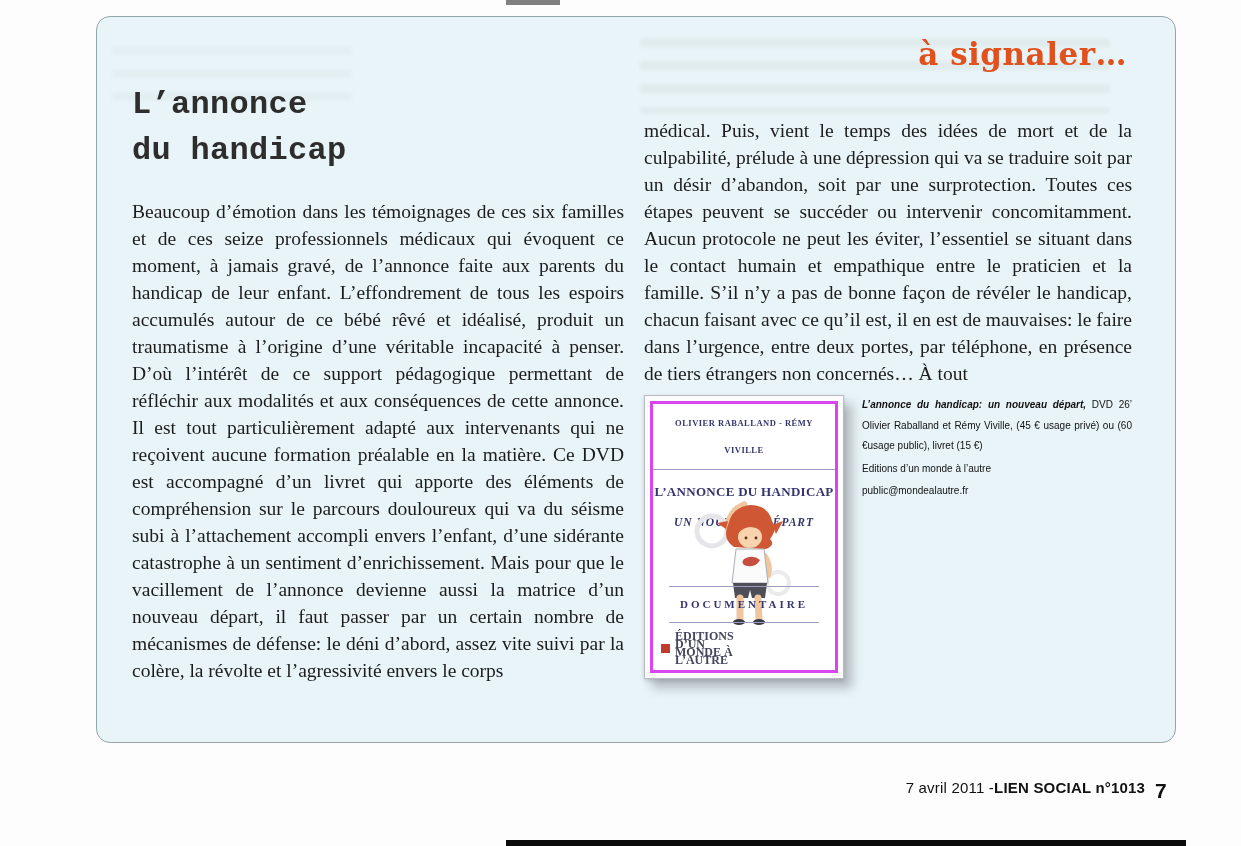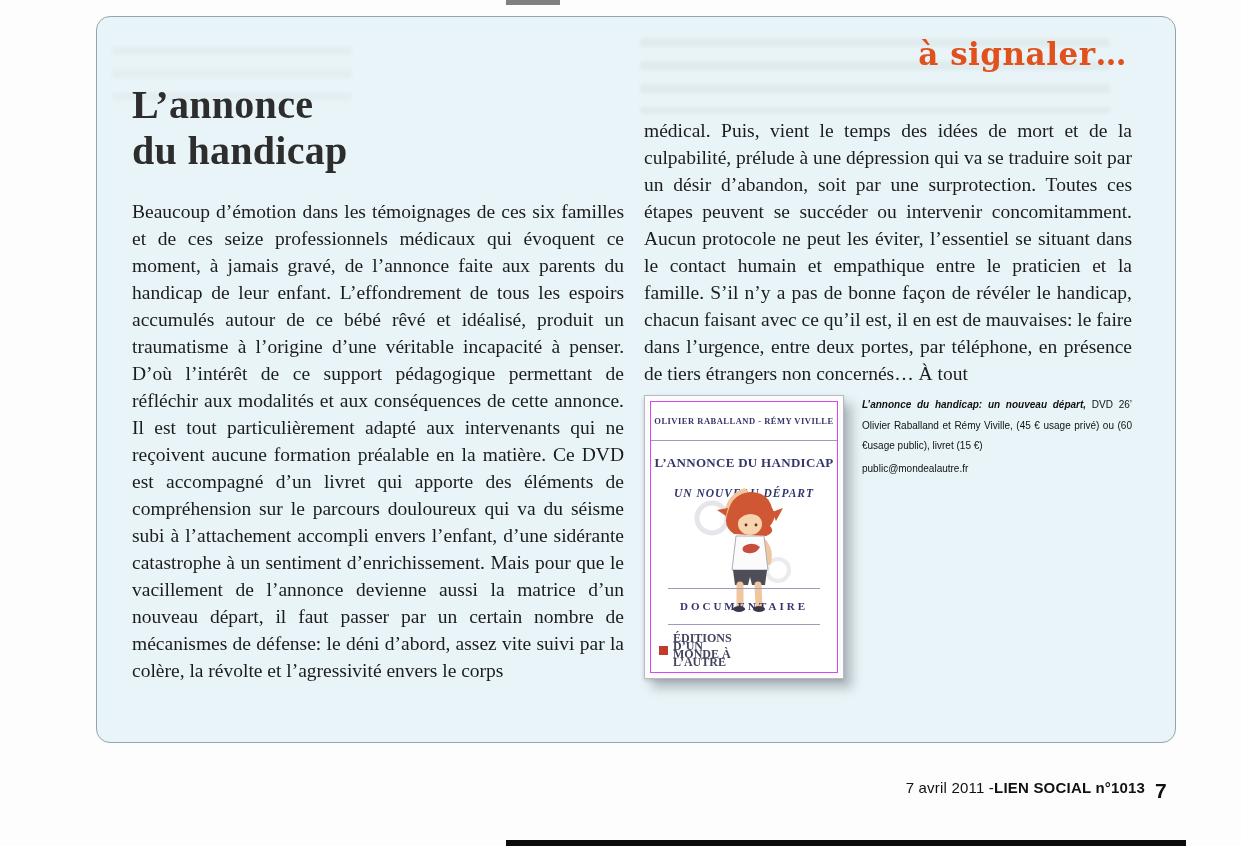--- a/index.html
+++ b/index.html
@@ -45,23 +45,23 @@
     top: 36px; right: 114px;
     font-family: "DejaVu Serif", "Liberation Serif", serif;
     font-weight: 700;
     font-size: 31px;
     color: #e0511d;
     letter-spacing: 0.5px;
   }
   .article-title {
     position: absolute;
     left: 132px; top: 82px;
-    font-family: Liberation Serif, serif;
-    font-weight: 700;
-    font-size: 40px;
+    font-family: Liberation Mono, monospace;
+    font-weight: 700;
+    font-size: 32px;
     line-height: 46px;
     color: #2d2d2d;
     letter-spacing: 0.3px;
   }
   .body-text {
     font-family: "Liberation Serif", "DejaVu Serif", serif;
     font-size: 19.5px;
     line-height: 27px;
     color: #1c1c1c;
     text-align: justify;
@@ -84,21 +84,21 @@
     width: 200px; height: 284px;
     margin: 8px 18px 4px 0;
     background: #fcfcfd;
     border: 1px solid #b9b9c6;
     box-shadow: 8px 9px 10px rgba(80,80,95,0.35), 0 2px 4px rgba(0,0,0,0.15);
     box-sizing: border-box;
   }
   .cover-frame {
     margin: 5px;
     height: calc(100% - 10px);
-    border: 1px solid #d946ef;
+    border: 3px solid #d946ef;
     box-sizing: border-box;
     display: flex;
     flex-direction: column;
     align-items: center;
     text-align: center;
     background: #ffffff;
   }
   .cover-authors {
     width: 100%;
     box-sizing: border-box;
@@ -247,20 +247,21 @@
         <div class="cover-pub-row">
           <span class="logo-mark"></span>
           <span class="cover-pub">ÉDITIONS D’UN MONDE À L’AUTRE</span>
         </div>
       </div>
     </div>
 
 
     <div class="reference">
       <p><span class="ref-lead">L’annonce du handicap: un nouveau départ,</span><span> DVD 26’ Olivier Raballand et Rémy Viville, (45 € usage privé) ou (60 €usage public), livret (15 €)</span></p>
+      <div class="ref-line">Editions d’un monde à l’autre</div>
       <div class="ref-line">public@mondealautre.fr</div>
     </div>
   </div>
 
   <div class="footer">
     <span class="date">7 avril 2011 - </span>
     <span class="magazine">LIEN SOCIAL n°1013</span>
     <span class="page-number">7</span>
   </div>
 

